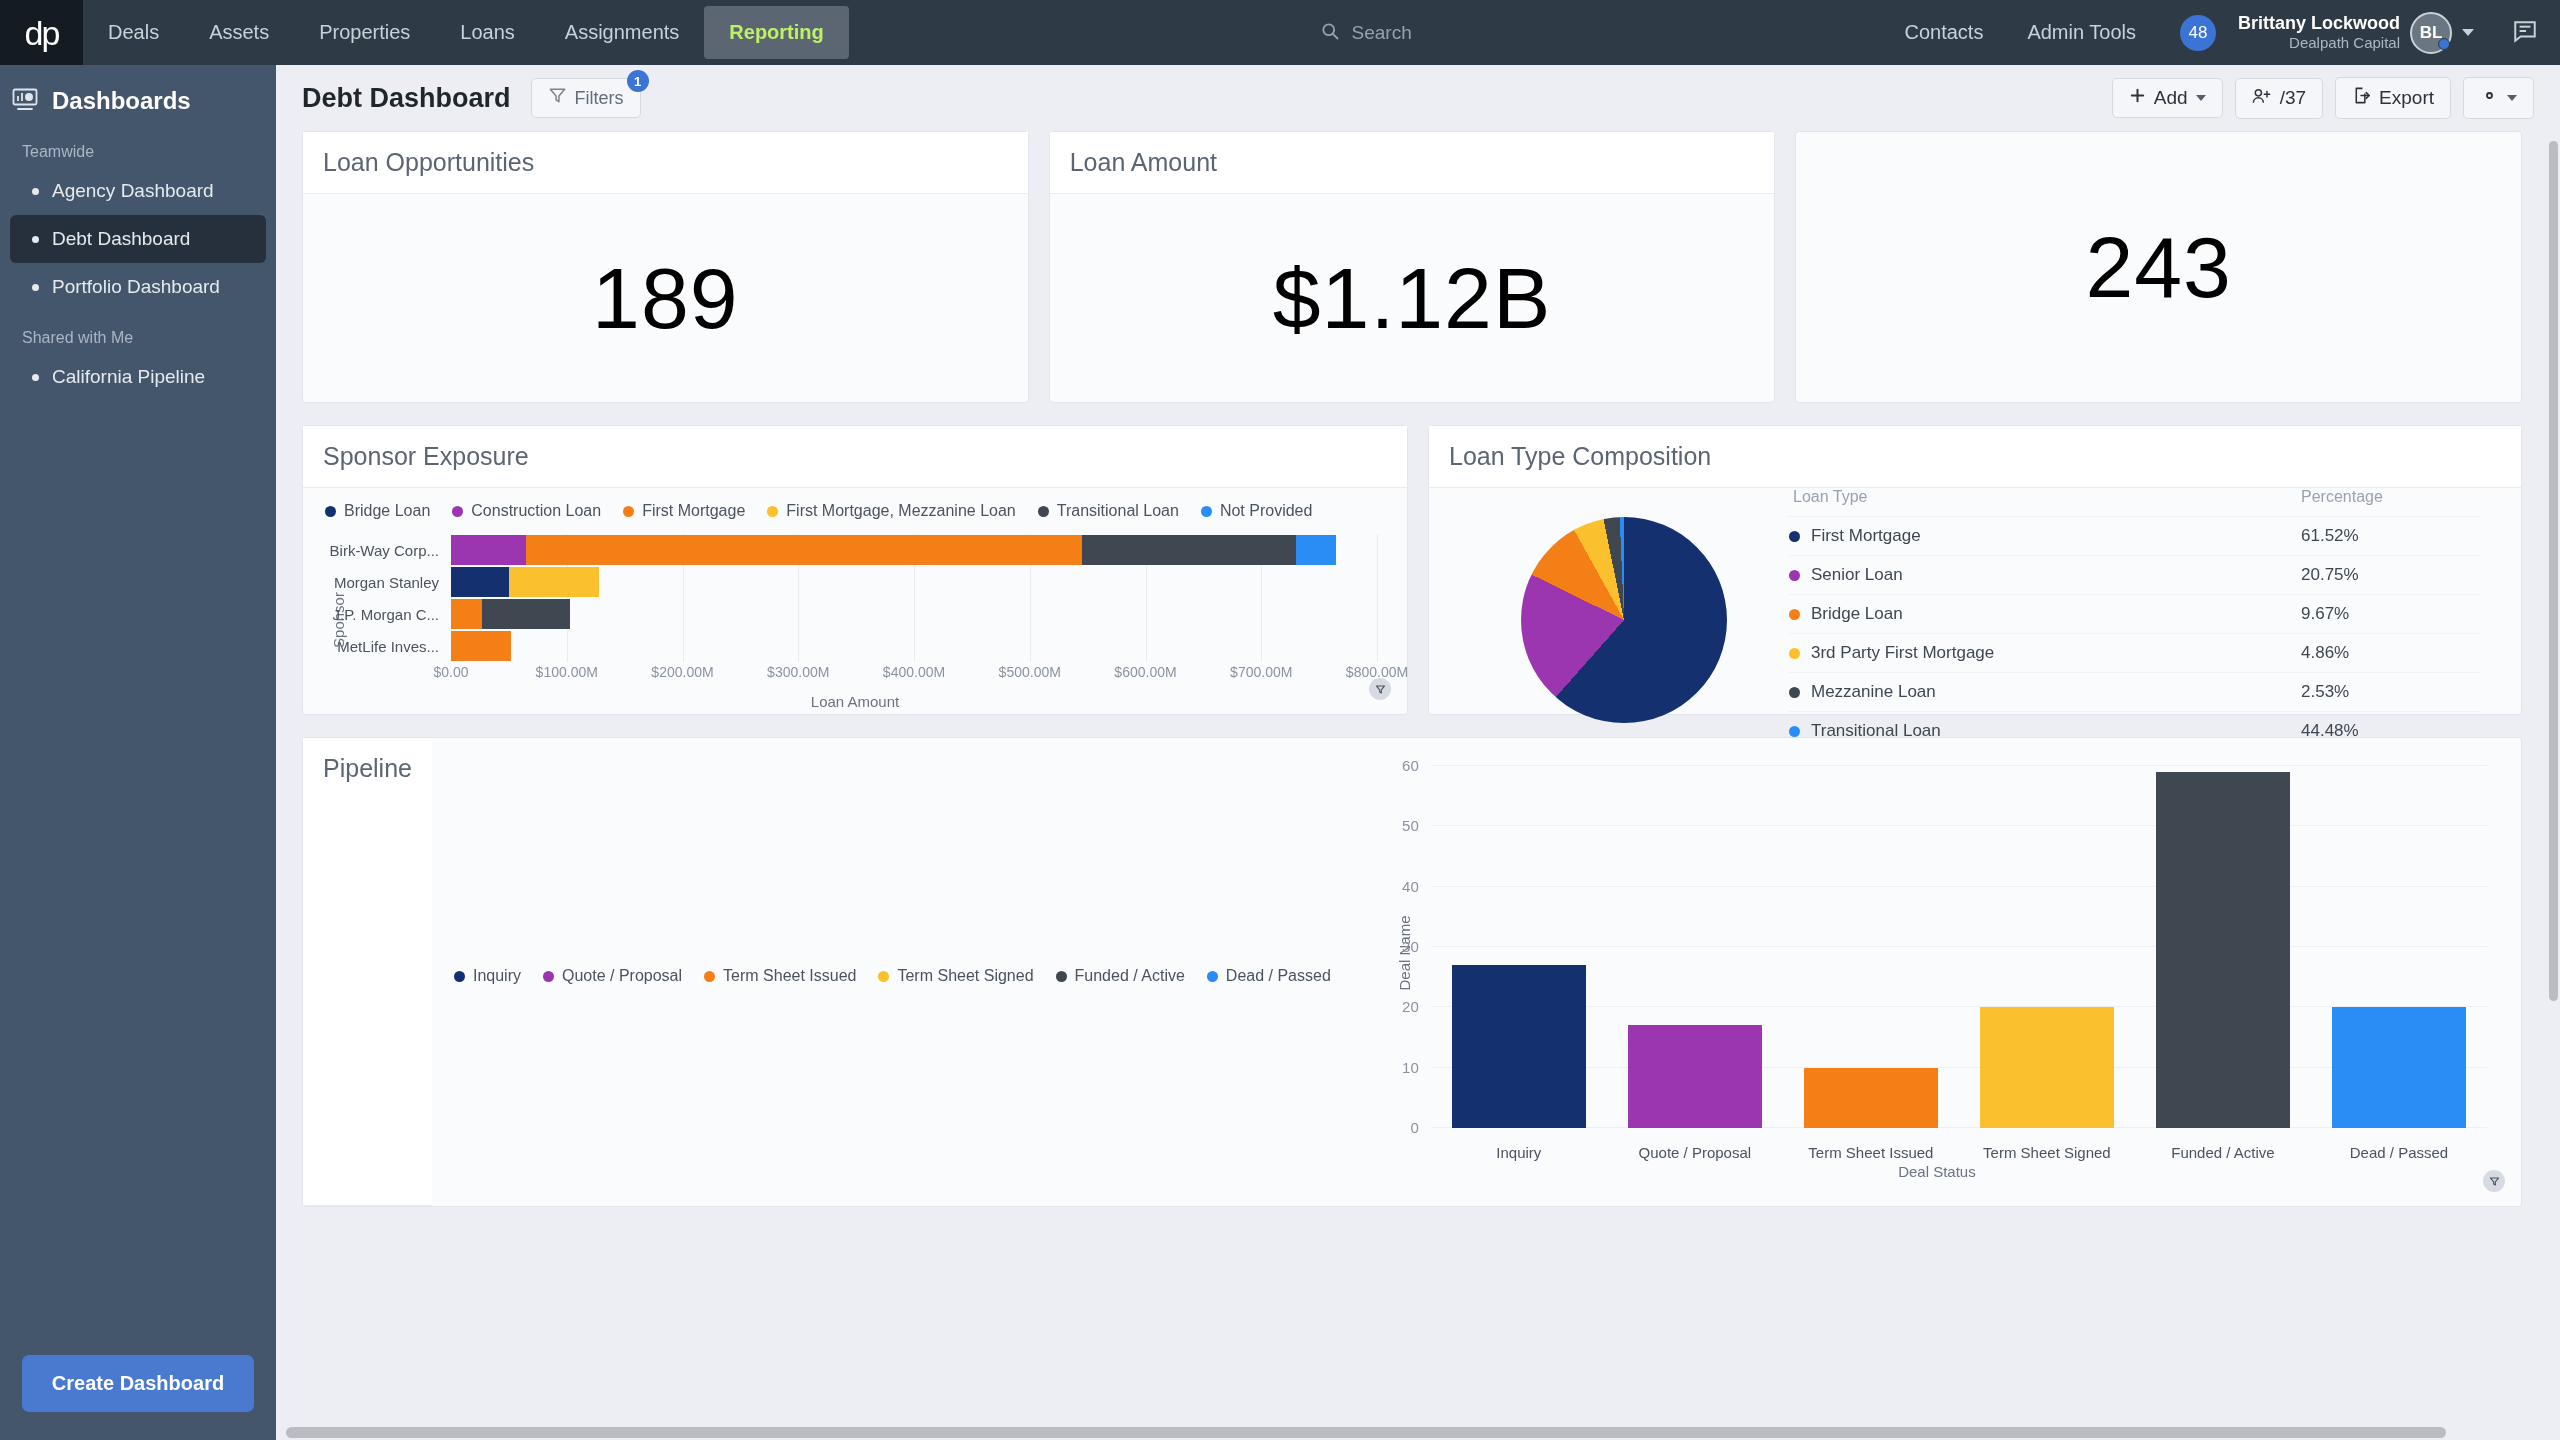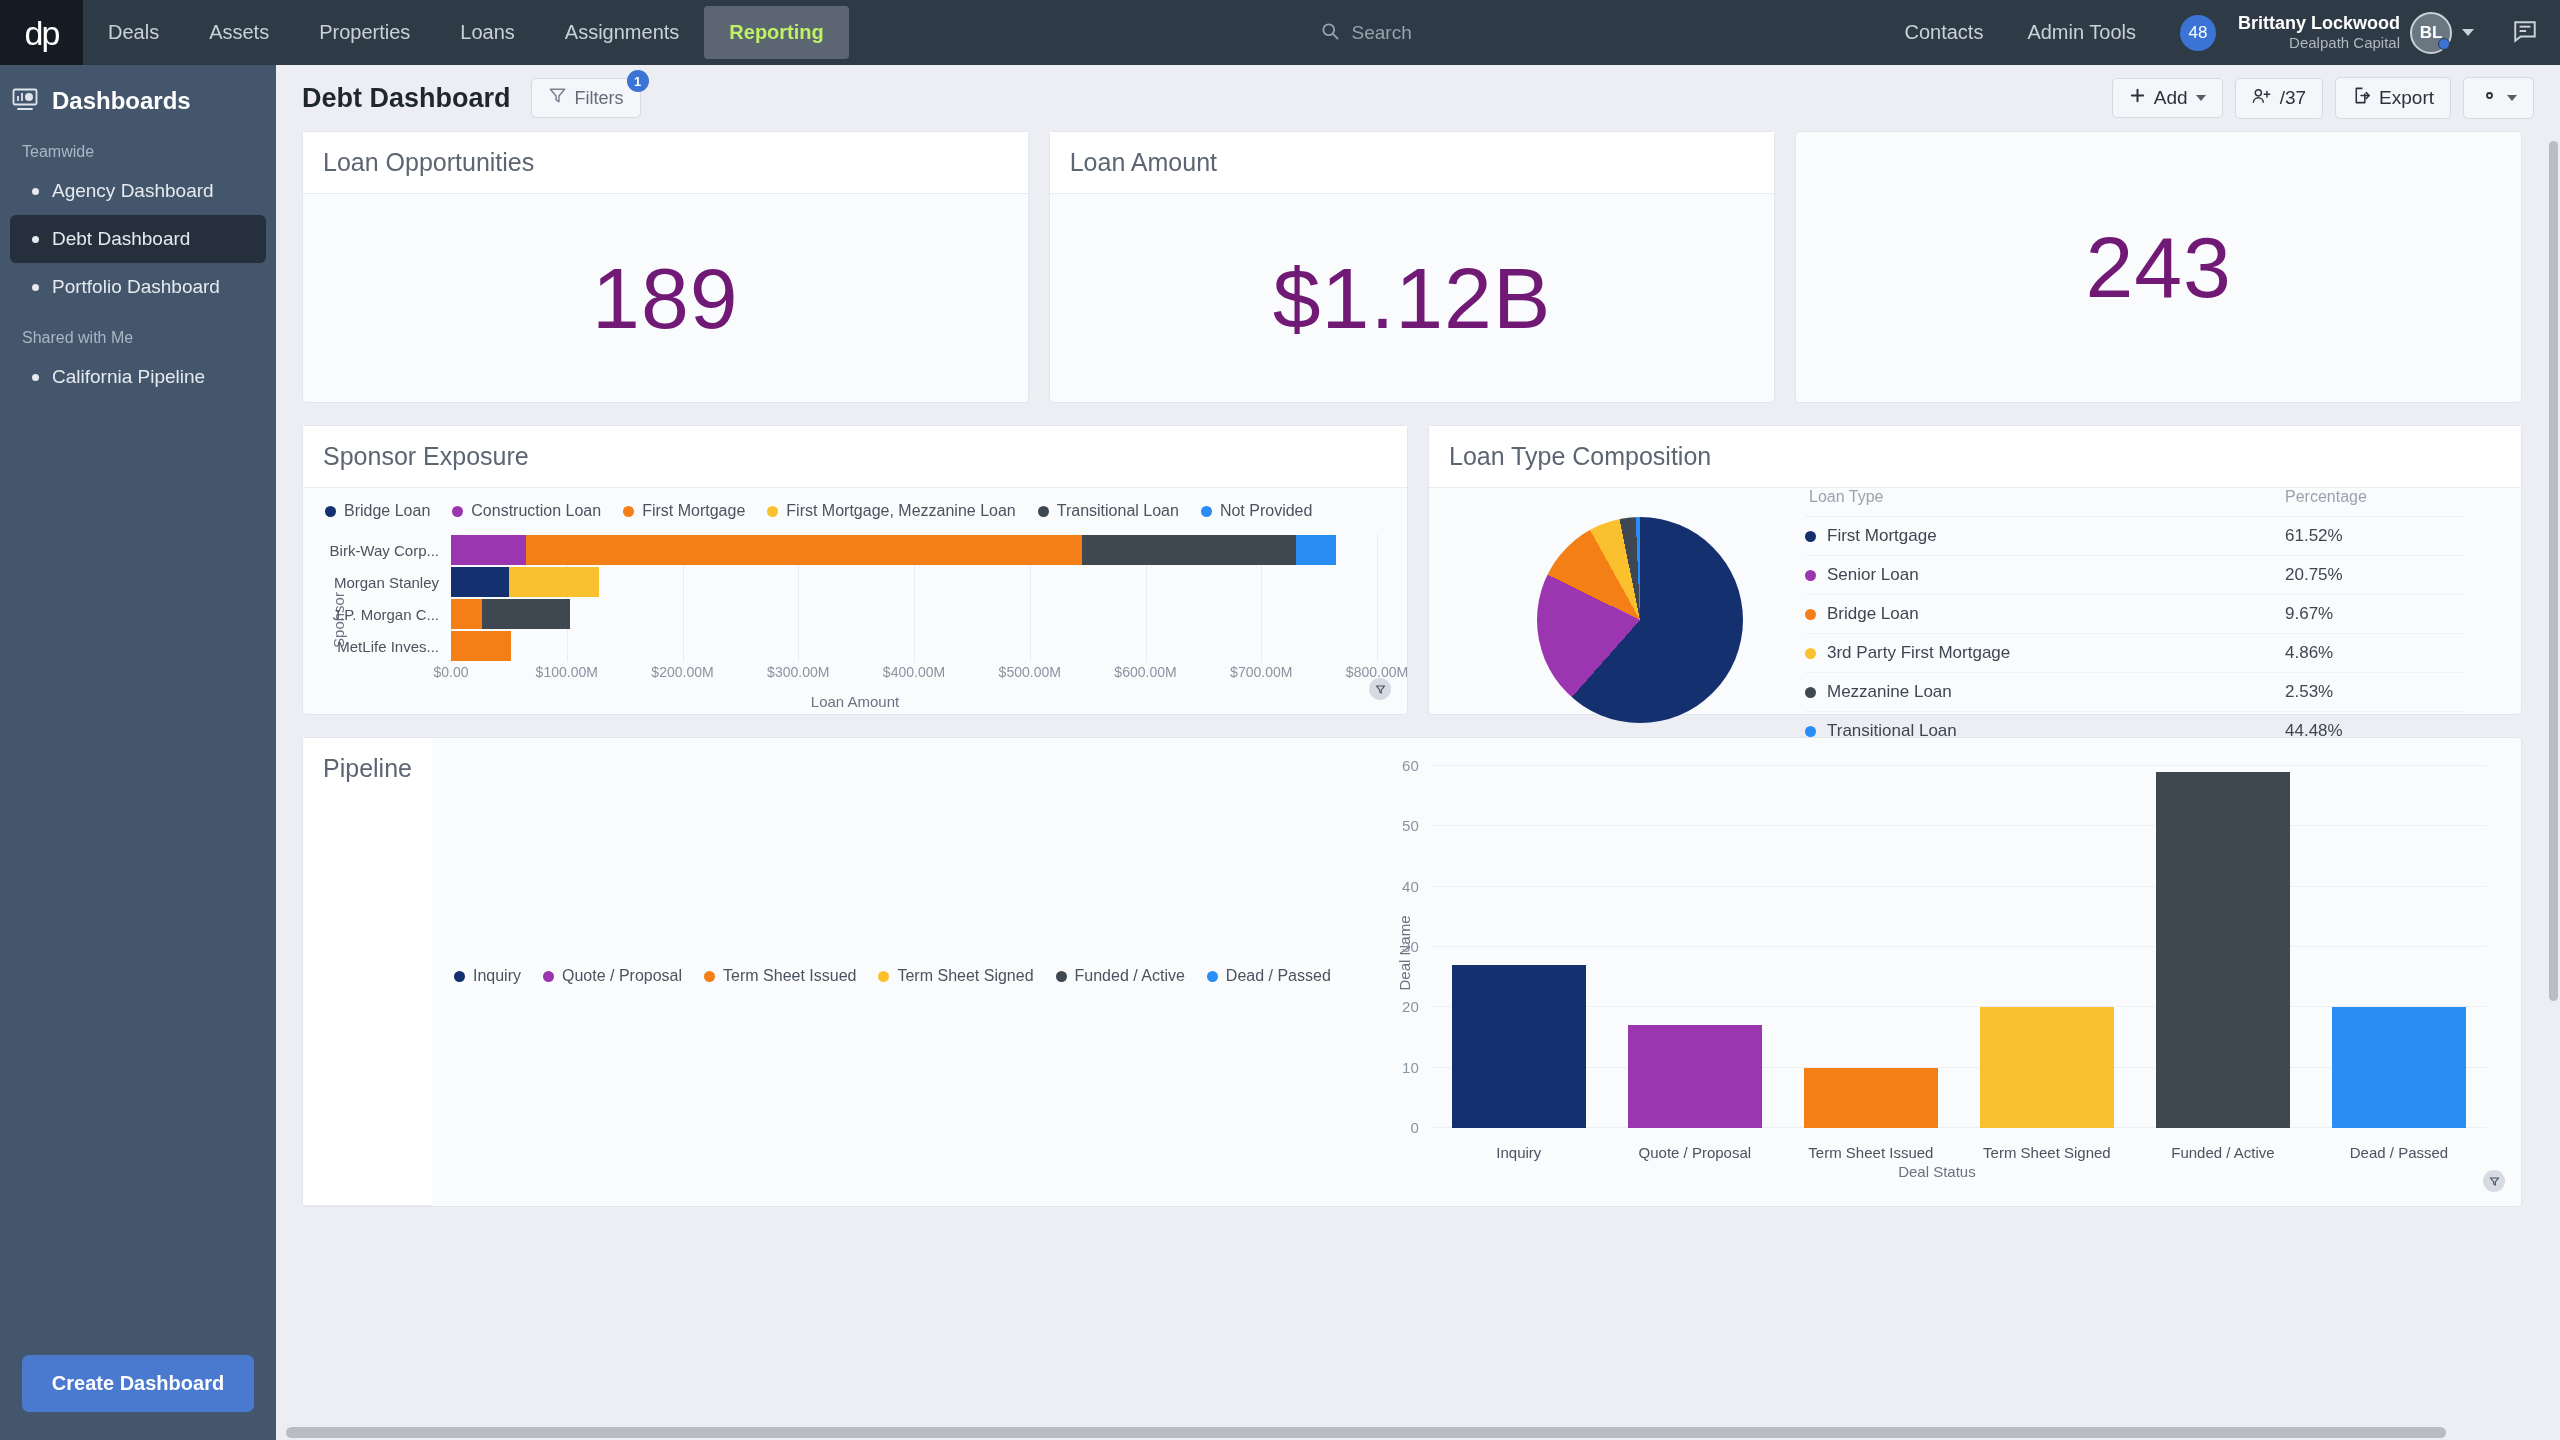--- a/index.html
+++ b/index.html
@@ -114,21 +114,21 @@
 
   .board { position: absolute; top: 66px; left: 0; width: 2272px; height: 1288px; overflow: hidden; padding: 0 26px; }
 
   .card { background: #fafbfd; border: 1px solid #e2e6ec; border-radius: 4px; }
   .card-head { padding: 16px 20px; border-bottom: 1px solid #e8ebf0; background: #ffffff; }
   .card-head-title { font-size: 25px; color: #5c6572; }
 
   .kpi-row { display: flex; gap: 20px; }
   .kpi-card { flex: 1; height: 272px; display: flex; flex-direction: column; }
   .kpi-body { flex: 1; display: flex; align-items: center; justify-content: center; }
-  .kpi-value { font-size: 86px; color: #701a75; font-weight: 400; letter-spacing: 1px; }
+  .kpi-value { font-size: 86px; color: #000000; font-weight: 400; letter-spacing: 1px; }
 
   .mid-row { display: flex; gap: 20px; margin-top: 22px; }
   .chart-card { height: 290px; display: flex; flex-direction: column; position: relative; }
   .sponsor-card { width: 1106px; }
   .loantype-card { flex: 1; }
 
   .legend { display: flex; flex-wrap: wrap; gap: 6px 22px; padding: 14px 22px 6px 22px; }
   .legend-item { display: flex; align-items: center; gap: 8px; font-size: 16px; color: #4b535e; }
   .legend-dot { width: 11px; height: 11px; border-radius: 50%; flex: none; }
 
@@ -145,21 +145,21 @@
   .hbar-rowlabel {
     position: absolute; right: 100%; margin-right: 12px; top: 50%; transform: translateY(-50%);
     font-size: 15px; color: #4b535e; white-space: nowrap;
   }
   .hbar-seg { height: 100%; }
   .hbar-xaxis { position: absolute; left: 148px; right: 30px; bottom: 30px; height: 20px; }
   .hbar-tick { position: absolute; font-size: 14px; color: #8a93a0; transform: translateX(-50%); white-space: nowrap; }
   .hbar-xlabel { position: absolute; left: 0; right: 0; bottom: 4px; text-align: center; font-size: 15px; color: #6b7280; }
 
   
-  .pie-body { flex: 1; display: flex; align-items: center; padding: 0 46px; }
+  .pie-body { flex: 1; display: flex; align-items: center; padding: 0 30px; }
   .pie-holder { width: 330px; display: flex; justify-content: center; align-items: center; }
   .pie { width: 206px; height: 206px; border-radius: 50%; }
   .lt-table { flex: 1; padding-right: 10px; }
   .lt-head { display: flex; padding: 0 0 10px 0; border-bottom: 1px solid #edeff3; }
   .lt-th { font-size: 16px; color: #9aa2ae; }
   .lt-th.name { flex: 1; padding-left: 4px; }
   .lt-th.pct { width: 180px; }
   .lt-row { display: flex; align-items: center; padding: 9px 0; border-bottom: 1px solid #f0f2f6; }
   .lt-name { flex: 1; display: flex; align-items: center; gap: 11px; font-size: 17px; color: #3e4751; }
   .lt-dot { width: 11px; height: 11px; border-radius: 50%; flex: none; }

